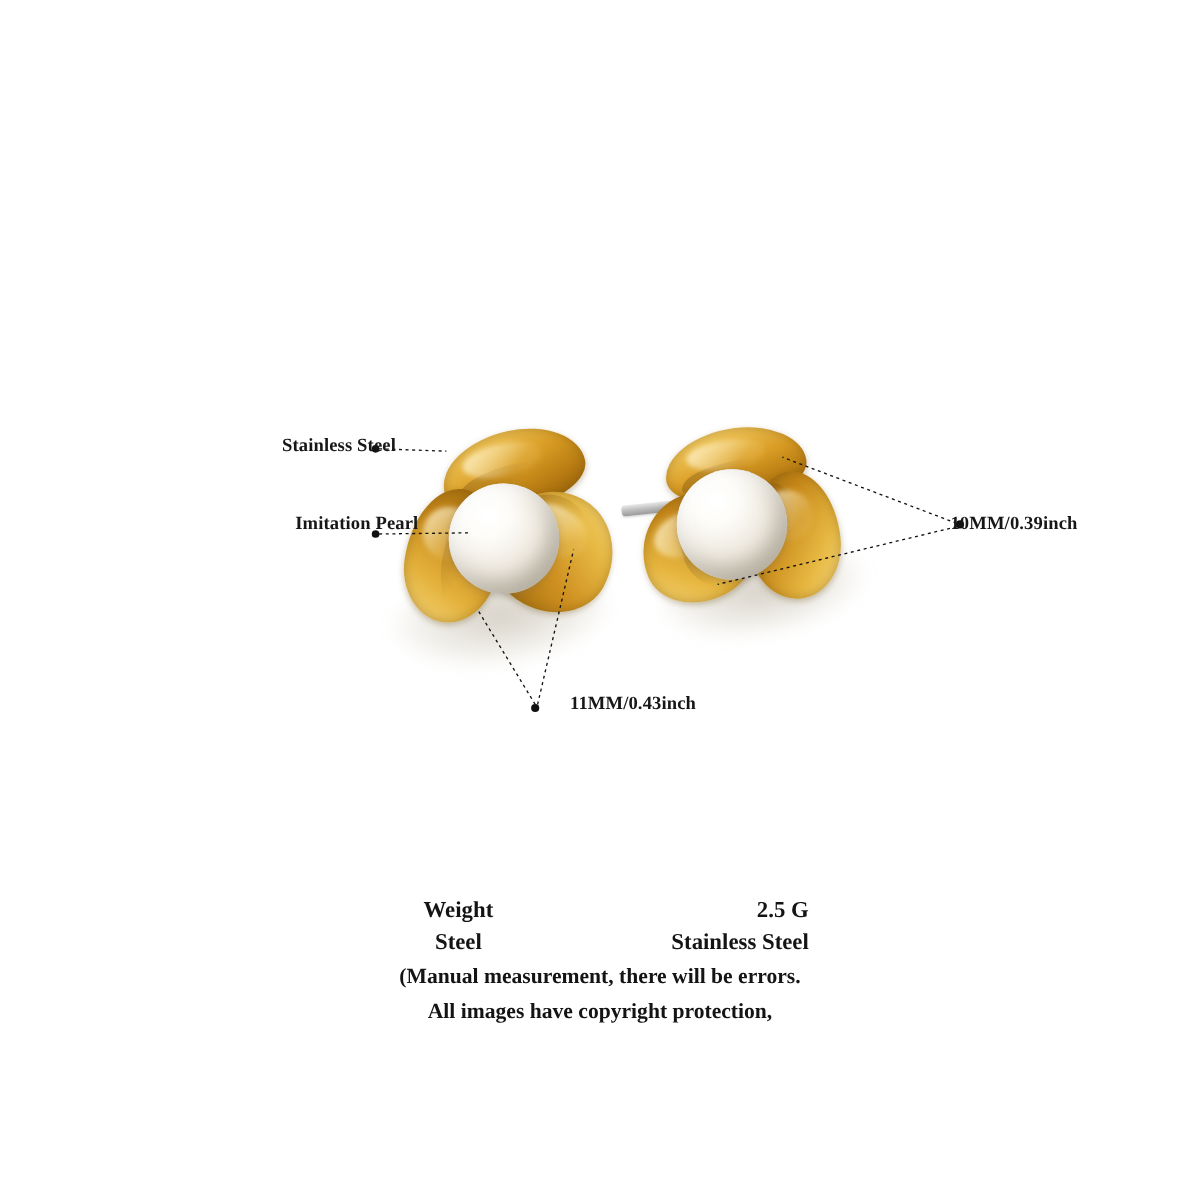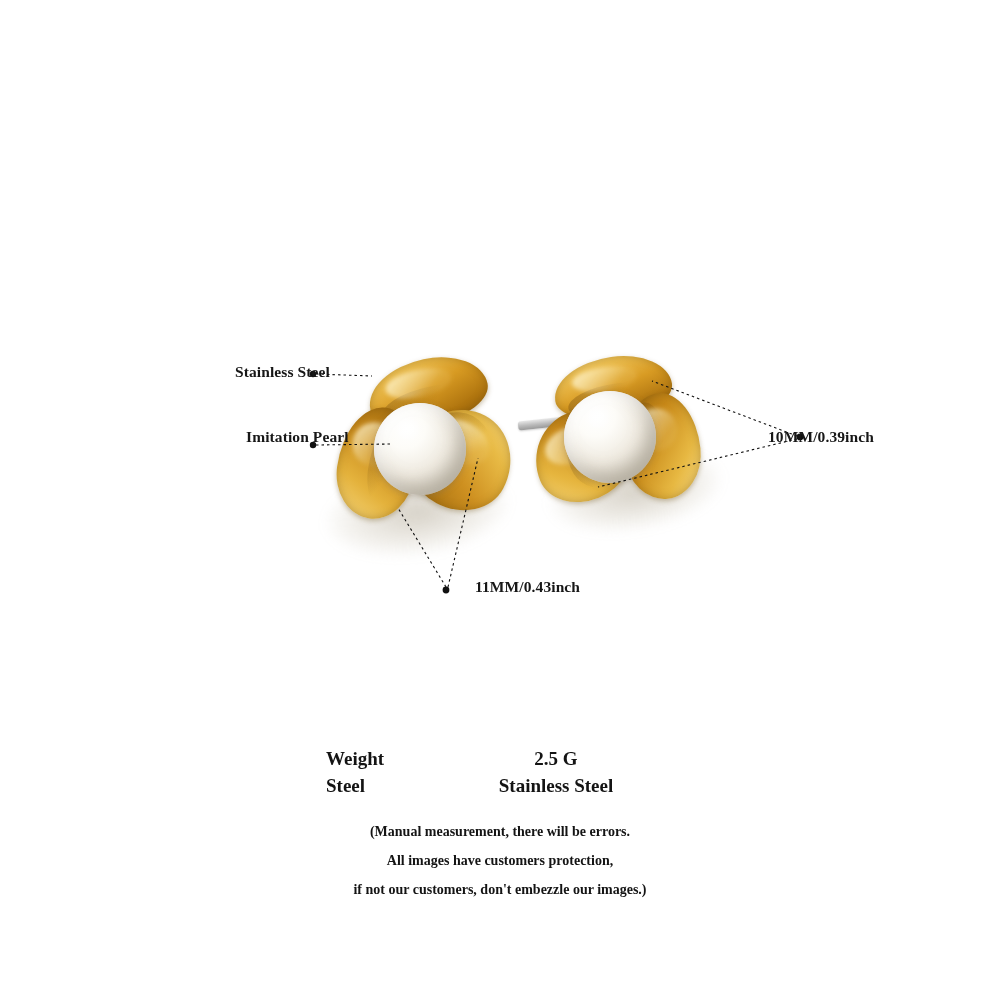--- a/index.html
+++ b/index.html
@@ -38,21 +38,21 @@
     position: absolute;
     font-family: "Liberation Serif", serif;
     font-size: 15.5px;
     font-weight: 700;
     color: #171717;
     white-space: nowrap;
     letter-spacing: .1px;
   }
   .label-stainless { left: 235px; top: 363px; }
   .label-pearl     { left: 218px; top: 428px; margin-left: 28px; }
-  .label-10mm      { left: 768px; top: 428px; }
+  .label-10mm      { left: 792px; top: 428px; }
   .label-11mm      { left: 475px; top: 578px; }
 
   
   .earring {
     position: absolute;
     width: 210px;
     height: 200px;
   }
   .earring-left  { left: 330px; top: 357px; }
   .earring-right { left: 520px; top: 357px; }
@@ -126,29 +126,29 @@
   .spec-row {
     display: flex;
     justify-content: center;
     font-size: 19px;
     font-weight: 700;
     line-height: 27px;
     color: #141414;
   }
   .spec-key {
     width: 112px;
-    text-align: left;
+    text-align: center;
   }
   .spec-val {
     width: 236px;
-    text-align: center;
+    text-align: right;
   }
   .note {
-    margin-top: 18px;
-    font-size: 14px;
+    margin-top: 0;
+    font-size: 18px;
     font-weight: 700;
     line-height: 29px;
     color: #141414;
   }
 </style>
 </head>
 <body>
 
 <div class="stage">
 
@@ -224,18 +224,17 @@
       <div class="spec-key">Weight</div>
       <div class="spec-val">2.5  G</div>
     </div>
     <div class="spec-row">
       <div class="spec-key">Steel</div>
       <div class="spec-val">Stainless Steel</div>
     </div>
 
     <div class="note">
       <div>(Manual measurement, there will be errors.</div>
-      <div> All images have customers protection,</div>
-      <div>if not our customers, don't embezzle our images.)</div>
+      <div> All images have copyright protection,</div>
     </div>
   </div>
 
 </div>
 
 </body></html>

